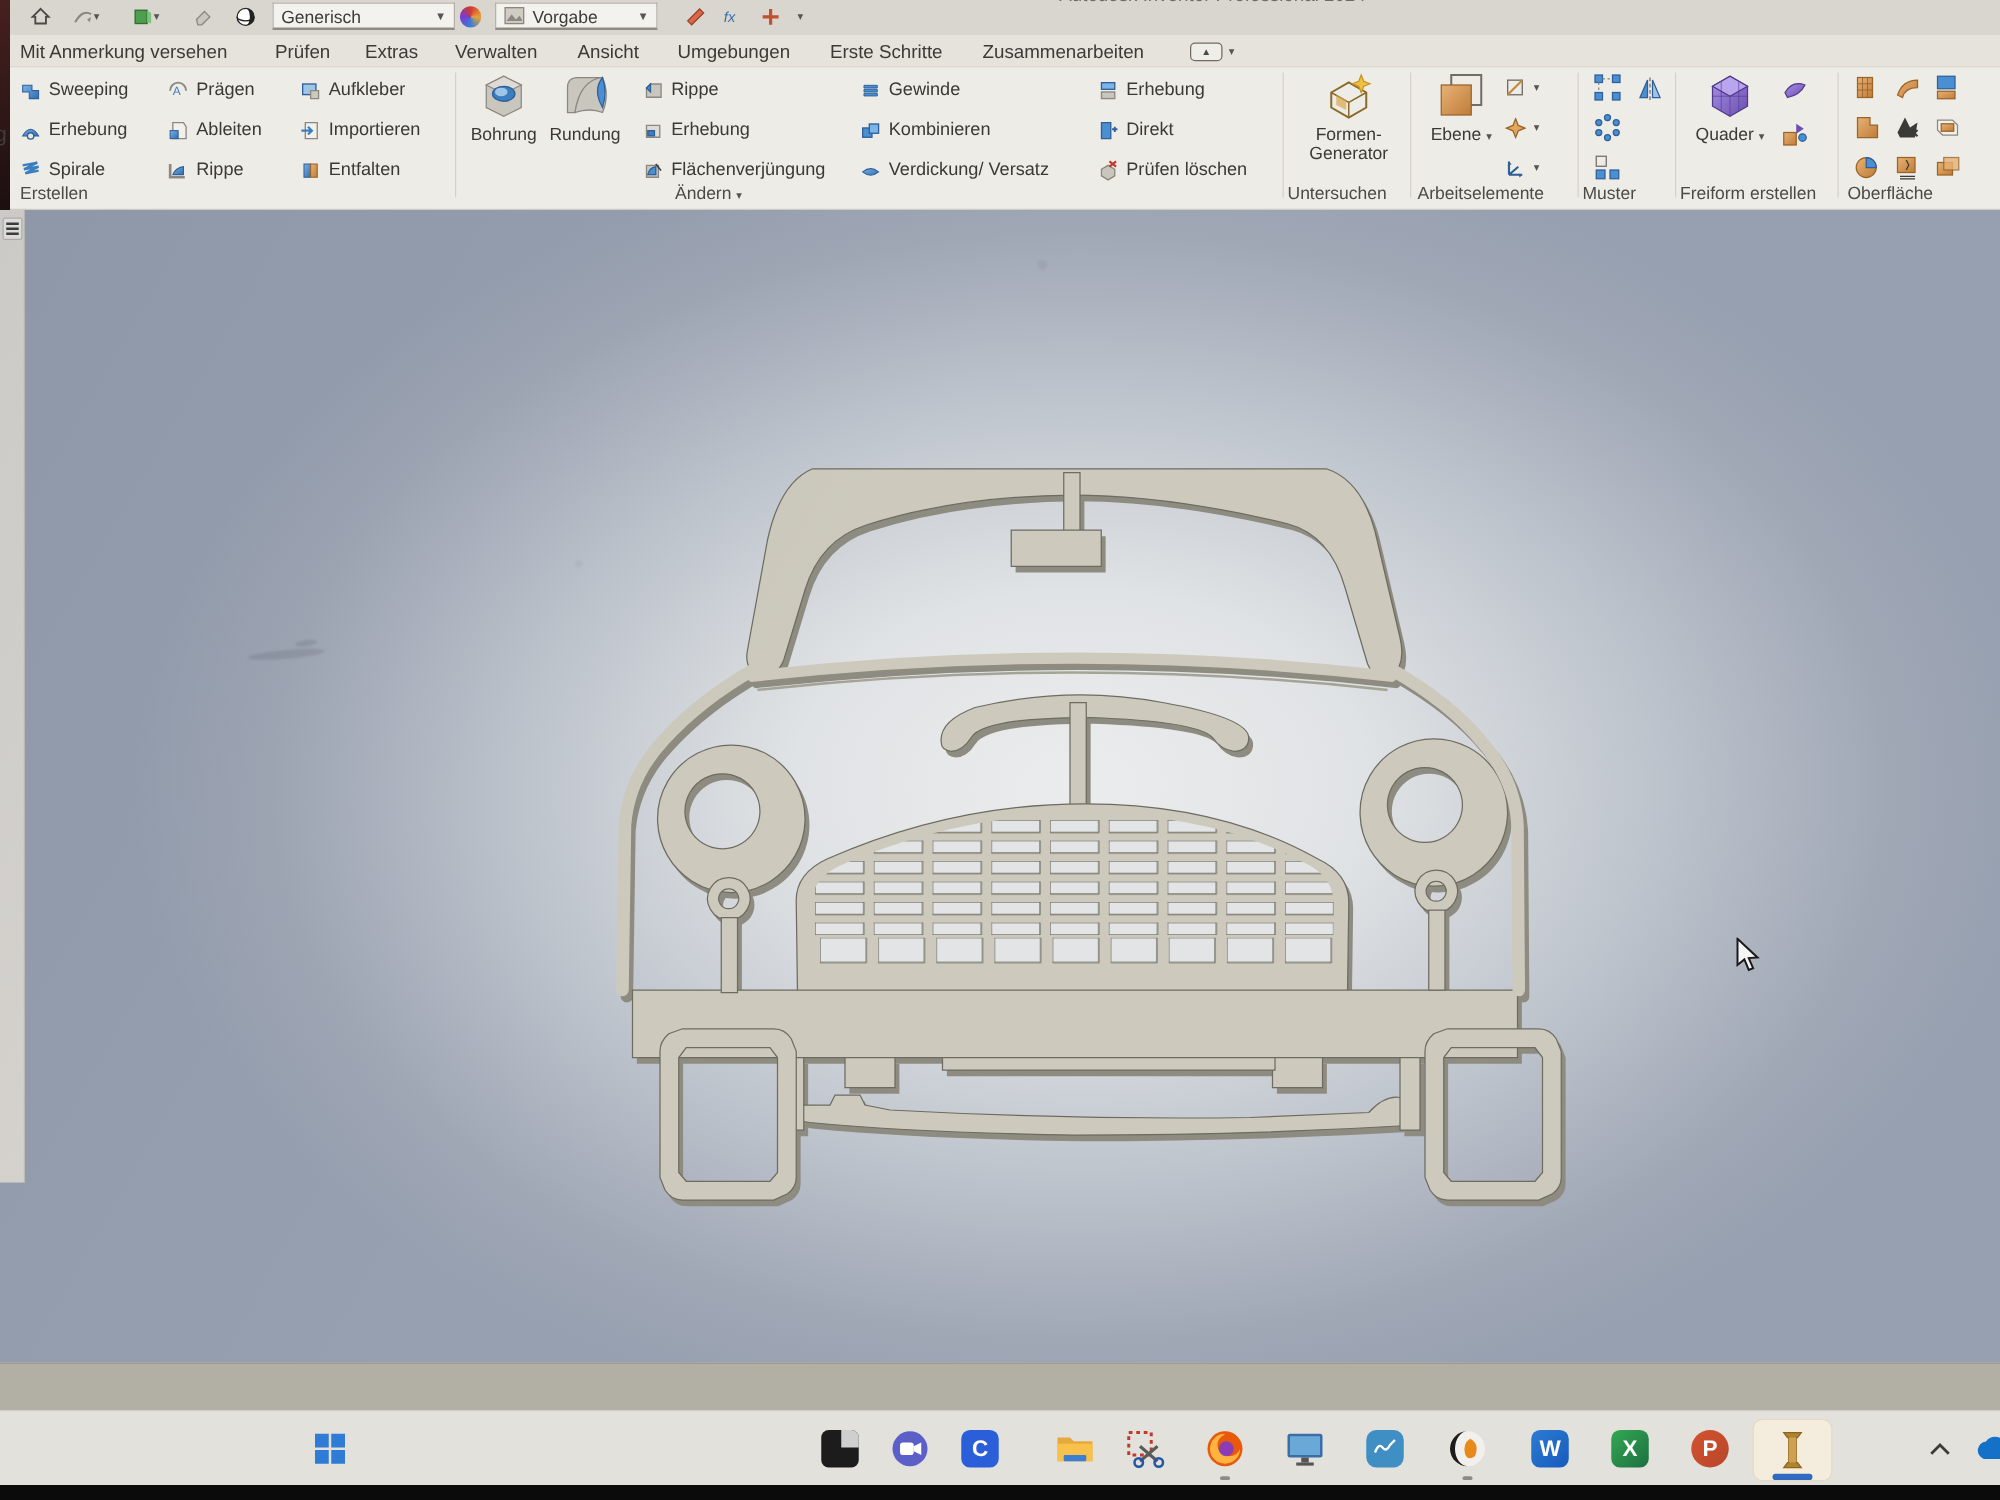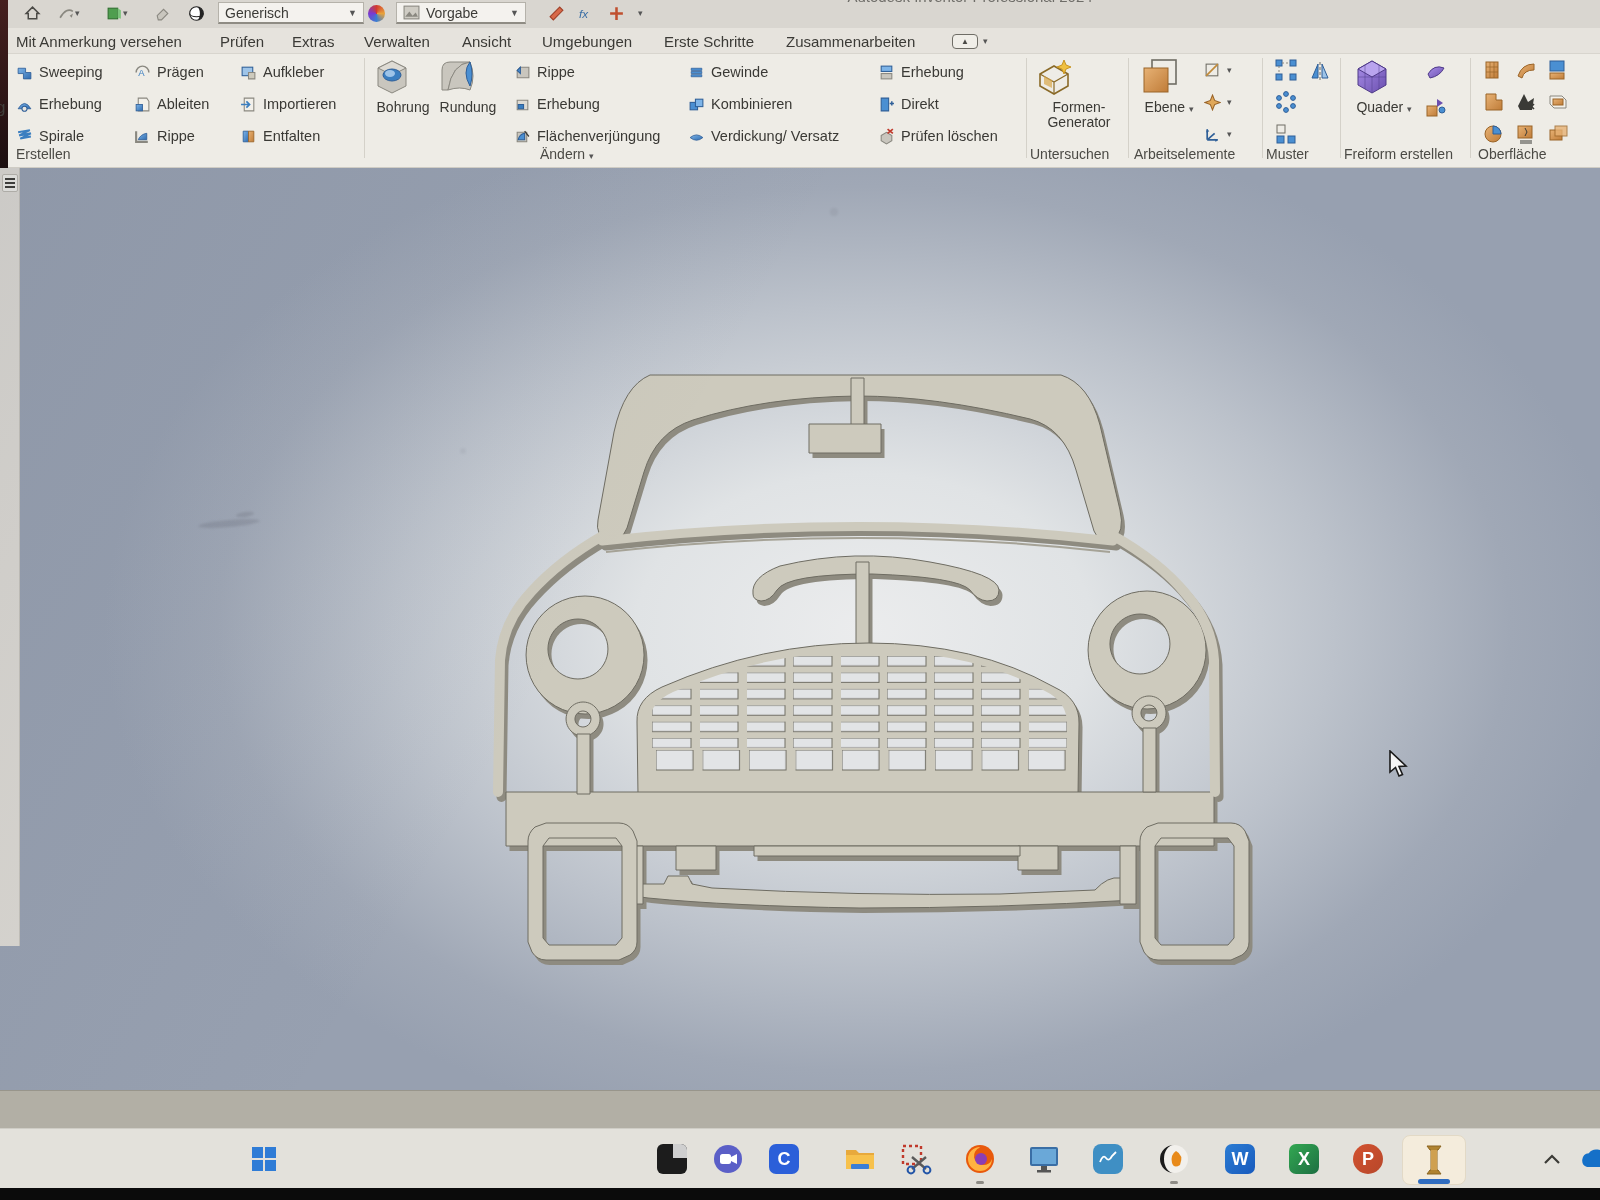--- a/index.html
+++ b/index.html
@@ -18,21 +18,21 @@
   #tabrow{left:0;top:28px;width:1600px;height:26px;background:#e6e3dd;border-bottom:1px solid #d8d5ce;}
   .tab{position:absolute;top:0;height:26px;display:flex;align-items:center;font-size:15px;color:#3b3a36;padding:0 4px;white-space:nowrap;}
   #ribbon-collapse{left:952px;top:4px;width:46px;height:18px;display:flex;align-items:center;gap:5px;}
   #ribbon-collapse .pill{width:26px;height:15px;border:1px solid #6f6d66;border-radius:4px;font-size:8px;color:#4b4a46;display:flex;align-items:center;justify-content:center;background:#f0eee8;}
 
   
   #ribbon{left:0;top:54px;width:1600px;height:114px;background:#eeece6;border-bottom:1px solid #cfccc4;}
   .sep{position:absolute;top:4px;width:1px;height:100px;background:#d4d1c9;}
   .glabel{position:absolute;top:92px;height:20px;font-size:14px;color:#4b4a45;white-space:nowrap;}
   .sbtn{position:absolute;height:28px;display:flex;align-items:center;gap:6px;font-size:14.5px;color:#3a3935;white-space:nowrap;}
-  .bigbtn{position:absolute;top:2px;display:flex;flex-direction:column;font-size:14px;color:#3a3935;text-align:center;line-height:15px;}
+  .bigbtn{position:absolute;top:2px;display:flex;flex-direction:column;align-items:center;font-size:14px;color:#3a3935;text-align:center;line-height:15px;}
   .bigbtn .bic{margin-bottom:4px;}
   .i16{width:17px;height:17px;flex:0 0 17px;}
   .i24{width:24px;height:24px;}
   .i40{width:40px;height:40px;}
   #leftstrip-dark{left:0;top:0;width:8px;height:168px;background:linear-gradient(#46201f,#1c0f10);}
   #g-frag{left:-4px;top:98px;font-size:17px;color:#3f3e3a;}
 
   
   #canvas{left:0;top:168px;width:1600px;height:922px;
     background:radial-gradient(ellipse 760px 520px at 54% 50%, #ebeced 0%, #e0e3e5 30%, #bcc2cb 62%, #a0a8b6 85%, #97a0b0 100%);}

